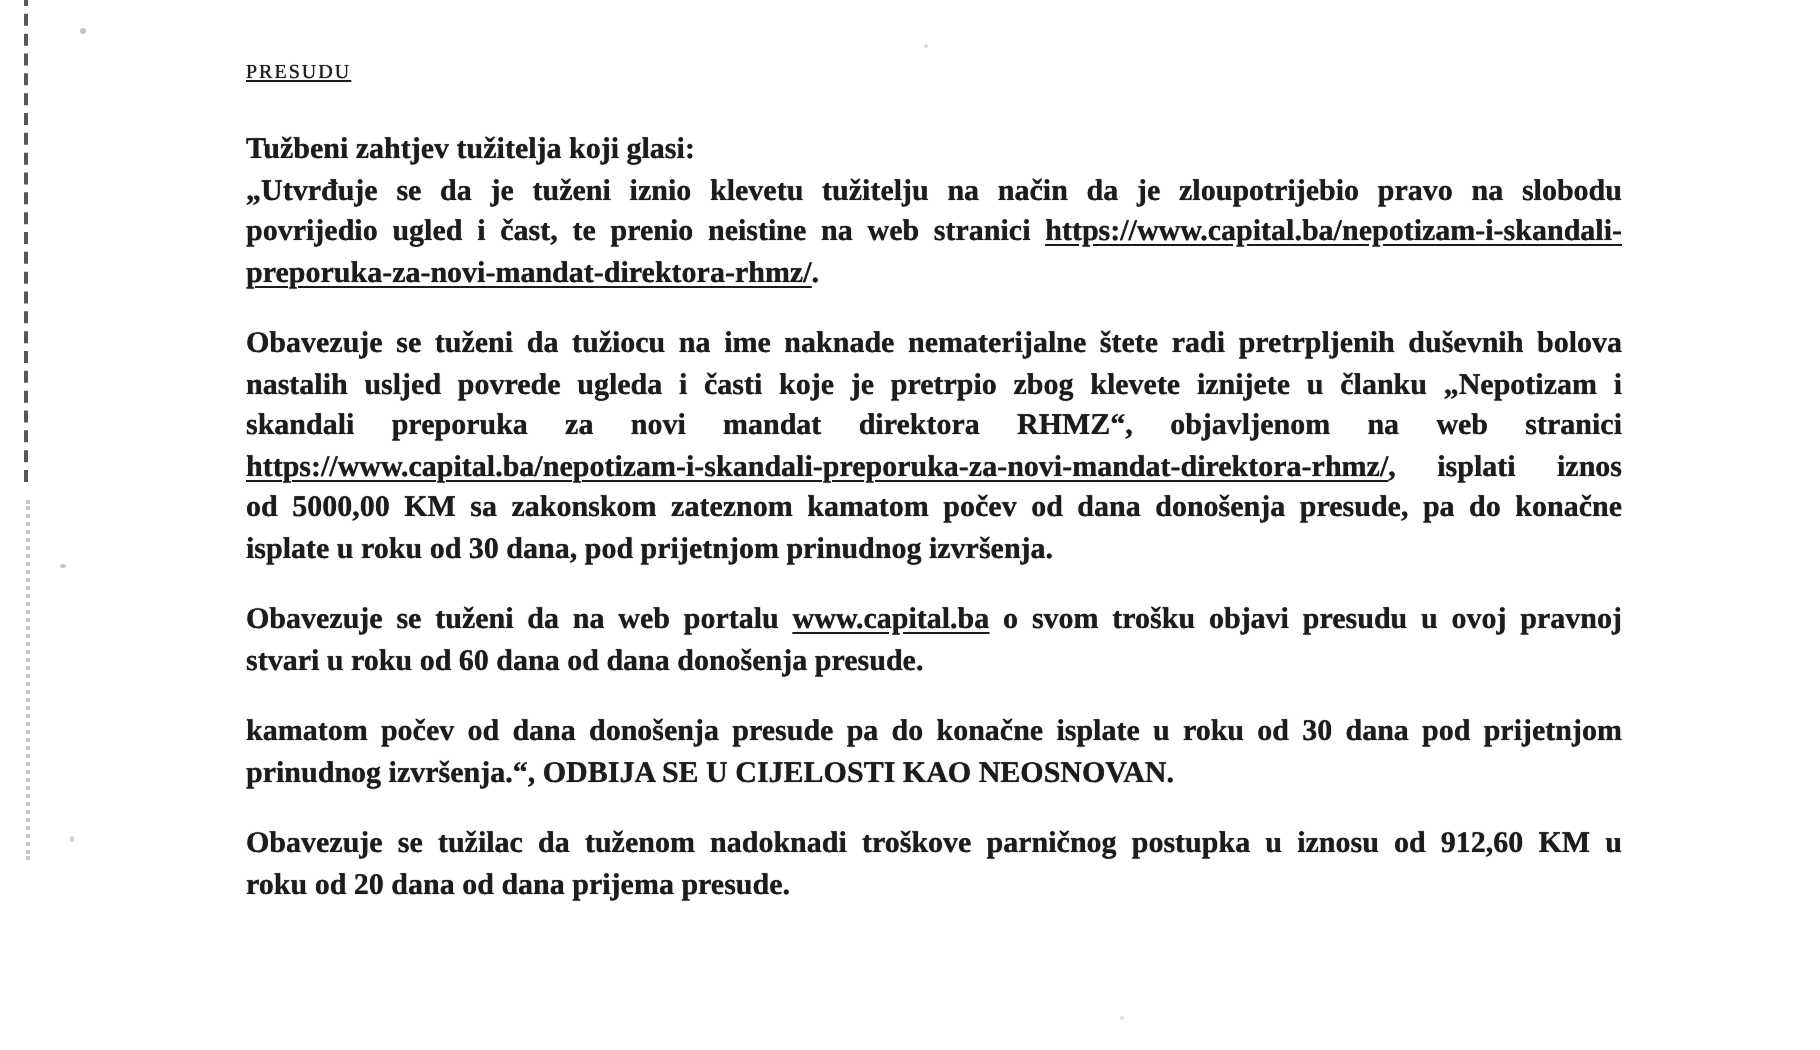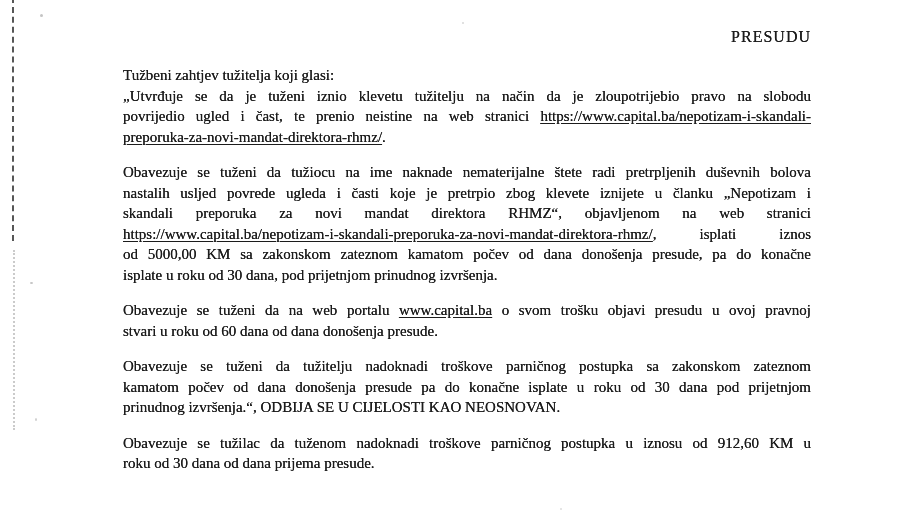--- a/index.html
+++ b/index.html
@@ -53,33 +53,34 @@
 
   .textcol {
     position: absolute;
     left: 123px;
     top: 0;
     width: 688px;
   }
   .title {
     margin-top: 28px;
     line-height: 17px;
-    text-align: right;
-    font-size: 16px;
+    text-align: left;
+    font-size: 10px;
     letter-spacing: 1px;
     text-shadow: 0 0 .5px currentColor;
+    text-decoration: underline;
   }
   .content {
     margin-top: 20px;
     font-size: 15px;
     line-height: 20.5px;
     text-shadow: 0 0 .45px currentColor;
   }
   .block.gap { margin-top: 15px; }
-  .line { white-space: normal; }
+  .line { white-space: normal; font-weight: bold; }
   .line.just {
     text-align: justify;
     text-align-last: justify;
   }
   .u {
     text-decoration: underline;
     text-underline-offset: 2px;
     margin-top: 22px;
   }
 </style>
@@ -112,23 +113,22 @@
           <div class="line just"><span>skandali preporuka za novi mandat direktora RHMZ“, objavljenom na web stranici</span></div>
           <div class="line just"><span class="u">https://www.capital.ba/nepotizam-i-skandali-preporuka-za-novi-mandat-direktora-rhmz/</span><span>, isplati iznos</span></div>
           <div class="line just"><span>od 5000,00 KM sa zakonskom zateznom kamatom počev od dana donošenja presude, pa do konačne</span></div>
           <div class="line"><span>isplate u roku od 30 dana, pod prijetnjom prinudnog izvršenja.</span></div>
         </div>
         <div class="block gap">
           <div class="line just"><span>Obavezuje se tuženi da na web portalu </span><span class="u">www.capital.ba</span><span> o svom trošku objavi presudu u ovoj pravnoj</span></div>
           <div class="line"><span>stvari u roku od 60 dana od dana donošenja presude.</span></div>
         </div>
         <div class="block gap">
-          <div class="line just"><span>Obavezuje se tuženi da tužitelju nadoknadi troškove parničnog postupka sa zakonskom zateznom</span></div>
           <div class="line just"><span>kamatom počev od dana donošenja presude pa do konačne isplate u roku od 30 dana pod prijetnjom</span></div>
           <div class="line"><span>prinudnog izvršenja.“, ODBIJA SE U CIJELOSTI KAO NEOSNOVAN.</span></div>
         </div>
         <div class="block gap">
           <div class="line just"><span>Obavezuje se tužilac da tuženom nadoknadi troškove parničnog postupka u iznosu od 912,60 KM u</span></div>
-          <div class="line"><span>roku od 30 dana od dana prijema presude.</span></div>
+          <div class="line"><span>roku od 20 dana od dana prijema presude.</span></div>
         </div>
       </div>
   </div>
 </div>
 
 </body></html>

